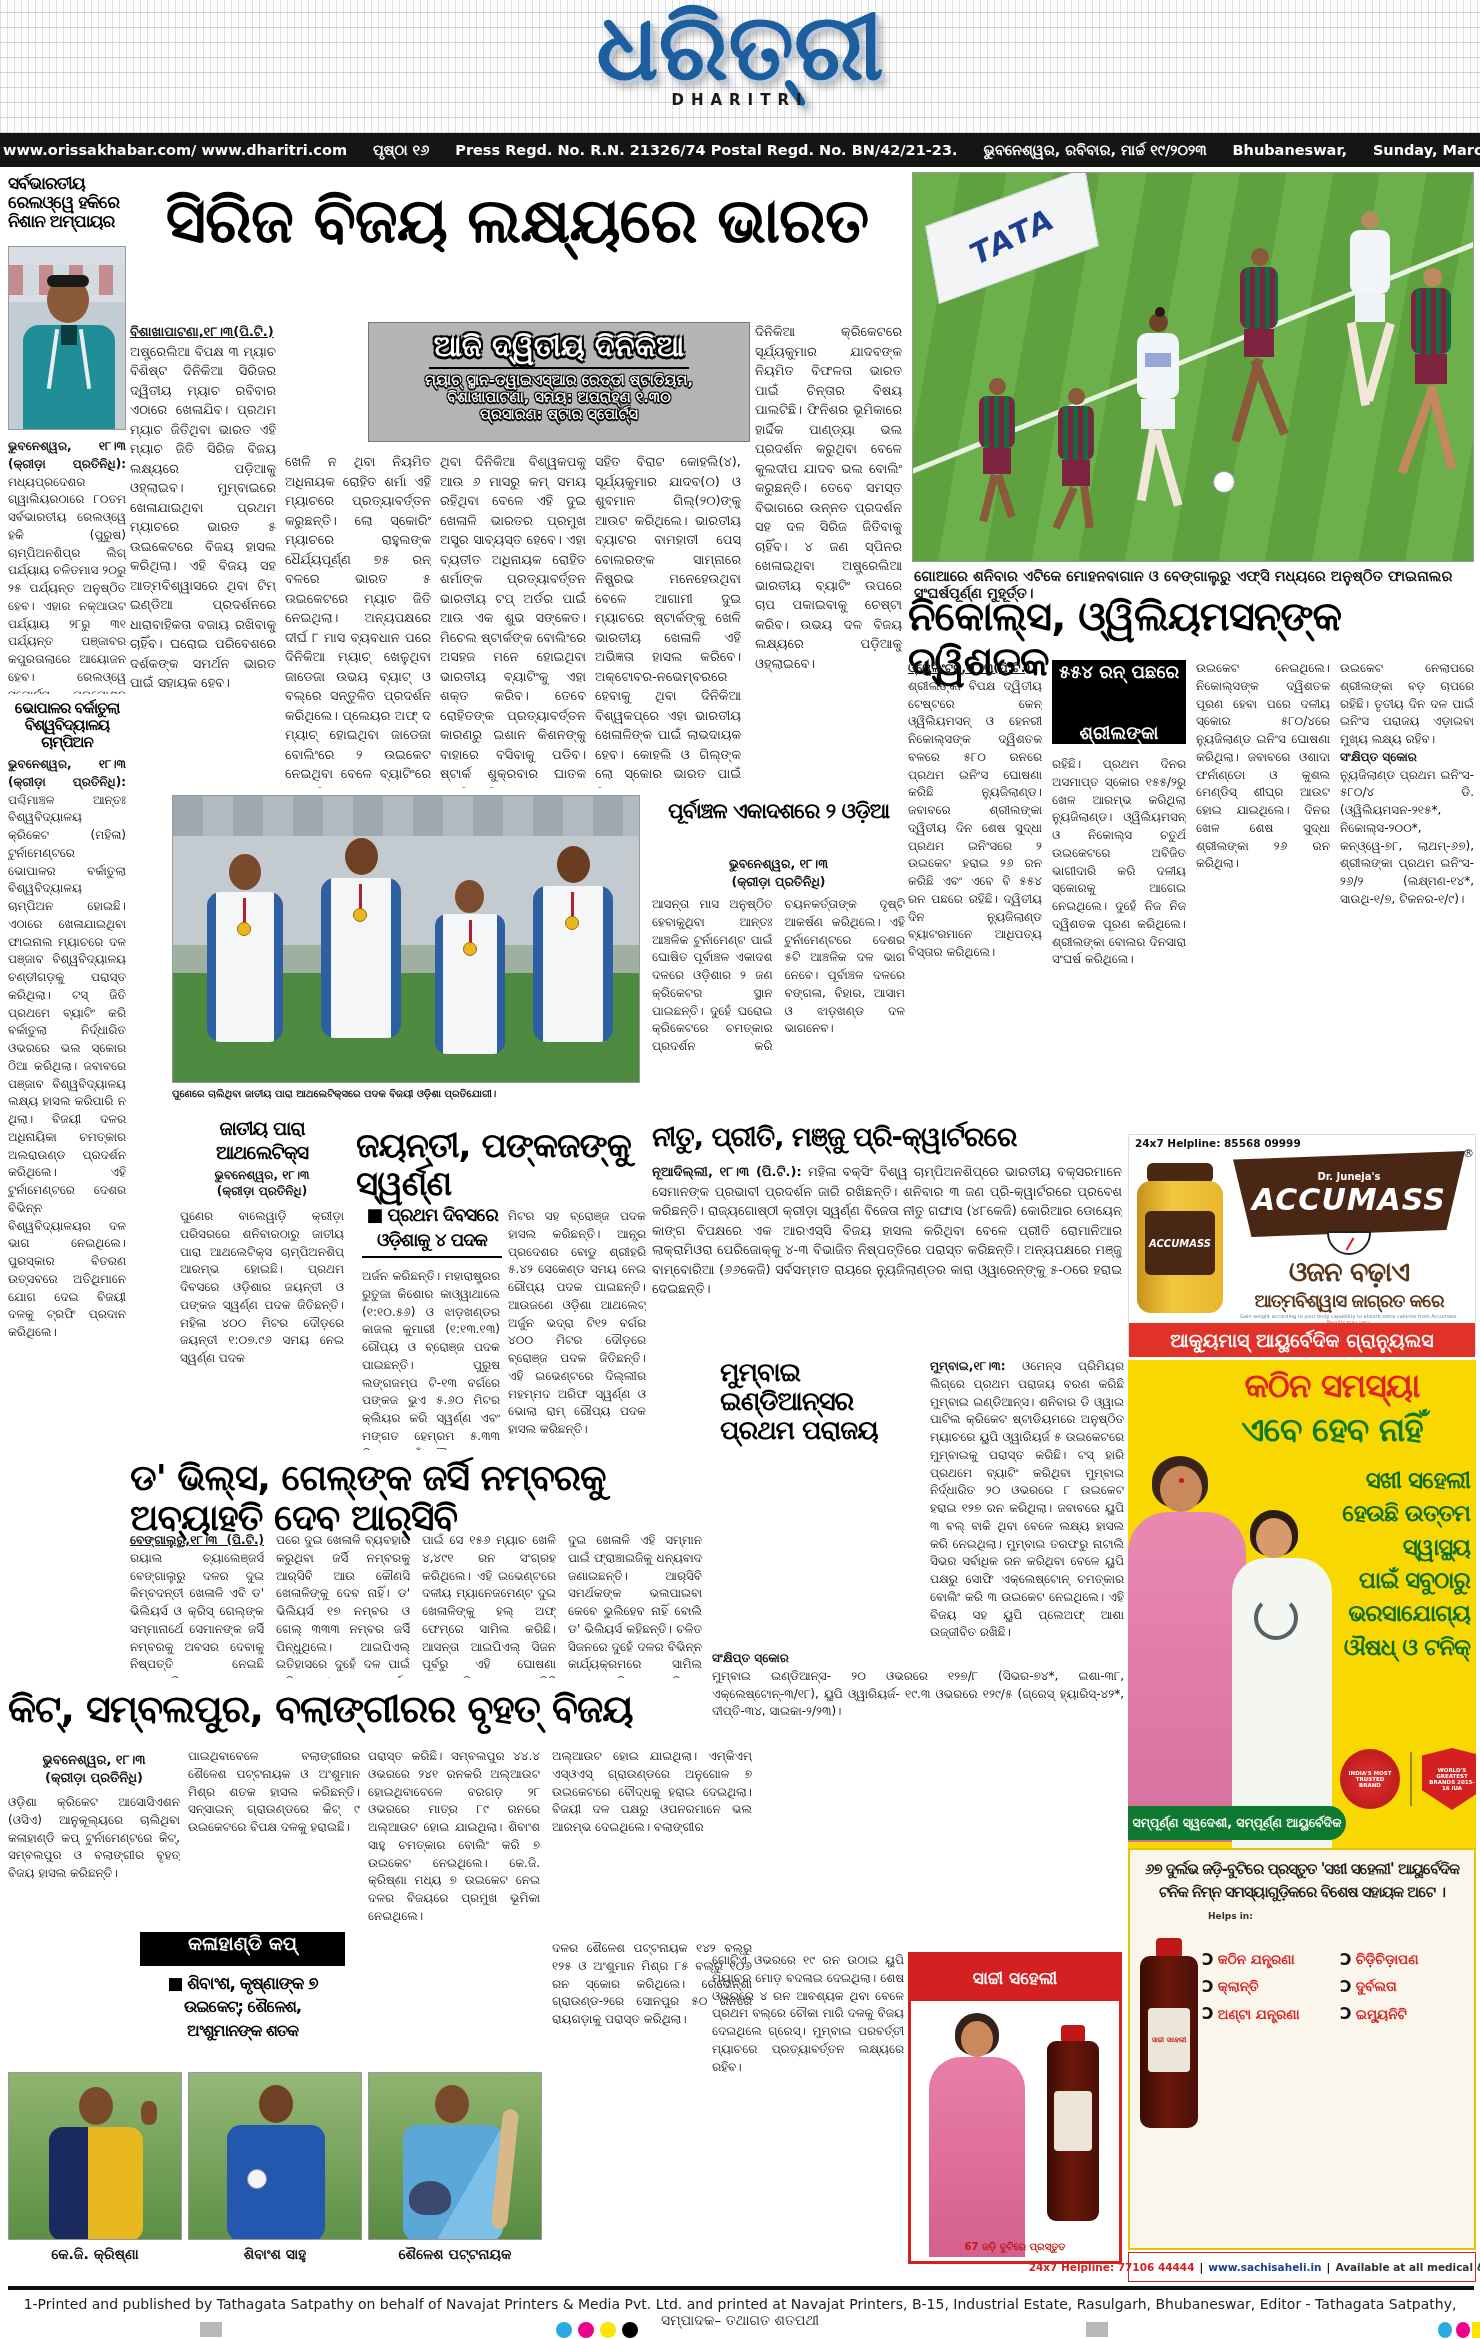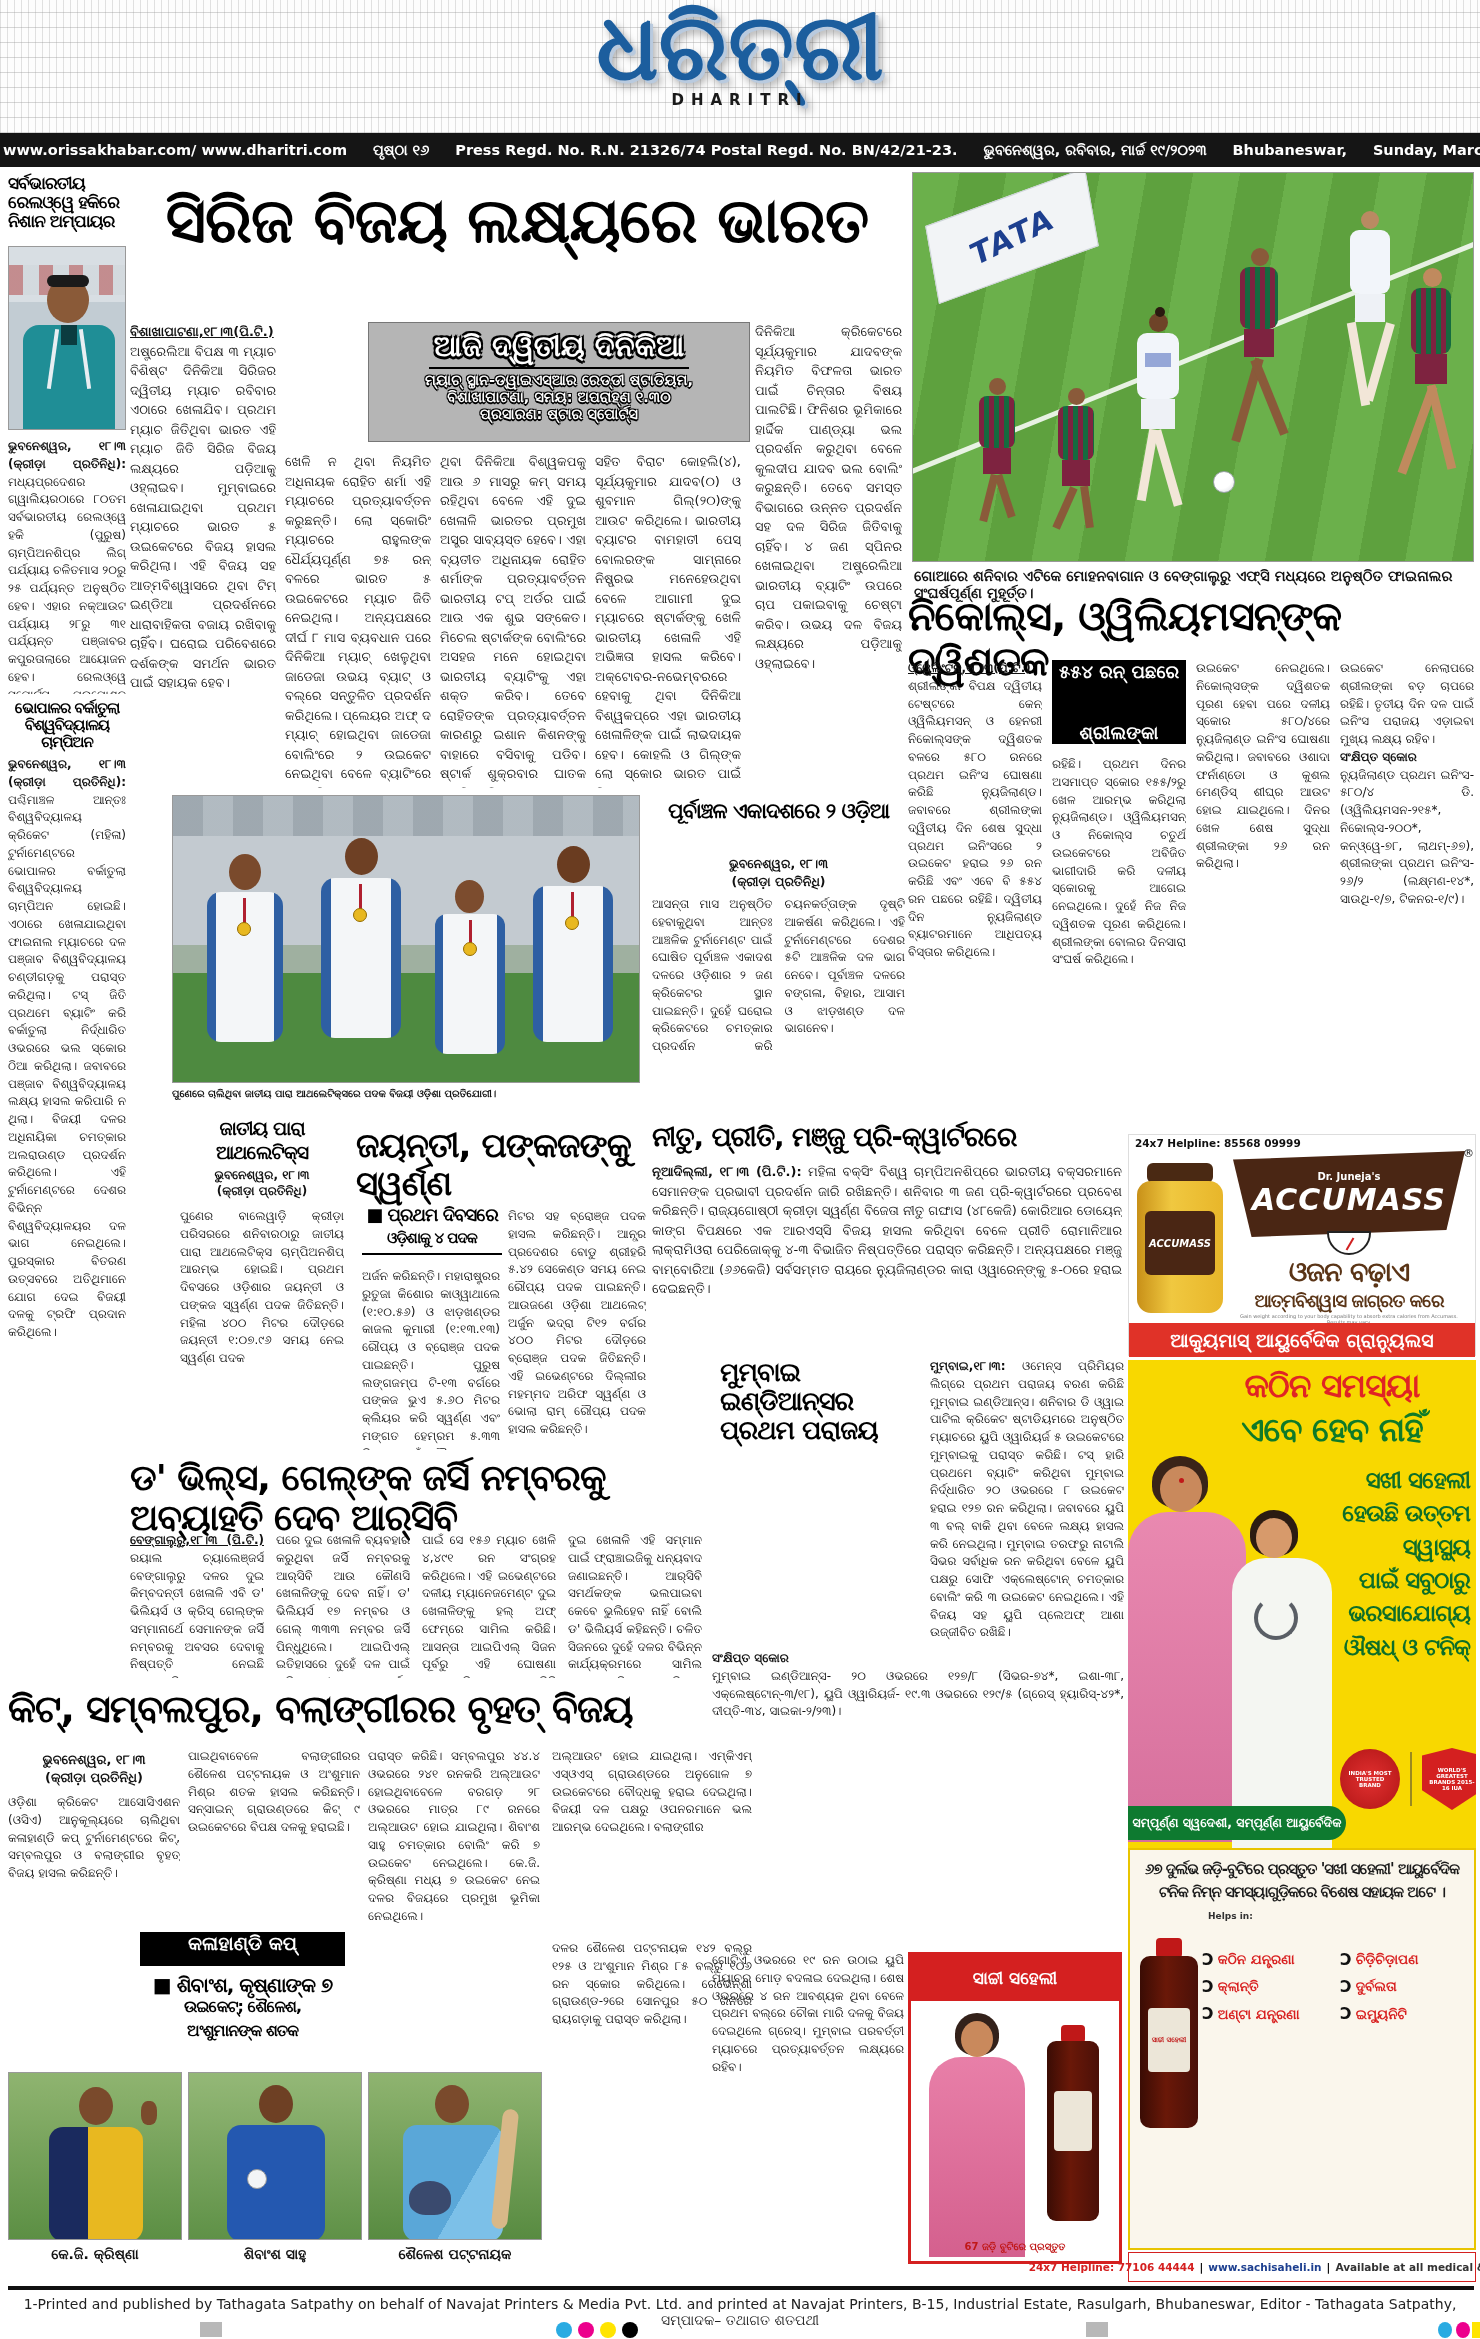--- a/index.html
+++ b/index.html
@@ -227,21 +227,21 @@
   <div class="abs dl center" style="left:652px;top:856px;width:253px;font-size:12.5px">ଭୁବନେଶ୍ୱର, ୧୮।୩</div>
   <div class="abs dl center" style="left:652px;top:874px;width:253px;font-size:12.5px">(କ୍ରୀଡ଼ା ପ୍ରତିନିଧି)</div>
   <div class="abs bt-sm" style="left:652px;top:896px;width:253px;height:186px;column-count:2;column-gap:12px">ଆସନ୍ତା ମାସ ଅନୁଷ୍ଠିତ ହେବାକୁଥିବା ଆନ୍ତଃ ଆଞ୍ଚଳିକ ଟୁର୍ନାମେଣ୍ଟ ପାଇଁ ଘୋଷିତ ପୂର୍ବାଞ୍ଚଳ ଏକାଦଶ ଦଳରେ ଓଡ଼ିଶାର ୨ ଜଣ କ୍ରିକେଟର ସ୍ଥାନ ପାଇଛନ୍ତି। ଦୁହେଁ ଘରୋଇ କ୍ରିକେଟରେ ଚମତ୍କାର ପ୍ରଦର୍ଶନ କରି ଚୟନକର୍ତ୍ତାଙ୍କ ଦୃଷ୍ଟି ଆକର୍ଷଣ କରିଥିଲେ। ଏହି ଟୁର୍ନାମେଣ୍ଟରେ ଦେଶର ୫ଟି ଆଞ୍ଚଳିକ ଦଳ ଭାଗ ନେବେ। ପୂର୍ବାଞ୍ଚଳ ଦଳରେ ବଙ୍ଗଳା, ବିହାର, ଆସାମ ଓ ଝାଡ଼ଖଣ୍ଡ ଦଳ ଭାଗନେବ।</div>
 
   <div class="abs hl center" style="left:180px;top:1118px;width:164px;font-size:19px">ଜାତୀୟ ପାରା</div>
   <div class="abs hl center" style="left:180px;top:1142px;width:164px;font-size:19px">ଆଥଲେଟିକ୍ସ</div>
   <div class="abs dl center" style="left:180px;top:1168px;width:164px;font-size:12px">ଭୁବନେଶ୍ୱର, ୧୮।୩</div>
   <div class="abs dl center" style="left:180px;top:1184px;width:164px;font-size:12px">(କ୍ରୀଡ଼ା ପ୍ରତିନିଧି)</div>
   <div class="abs hl" style="left:356px;top:1126px;width:292px;font-size:34px">ଜୟନ୍ତୀ, ପଙ୍କଜଙ୍କୁ ସ୍ୱର୍ଣ୍ଣ</div>
   <div class="abs hl center" style="left:362px;top:1205px;width:140px;font-size:18px">■ ପ୍ରଥମ ଦିବସରେ</div>
-  <div class="abs hl center" style="left:362px;top:1230px;width:140px;font-size:15px;border-bottom:2px solid #000;padding-bottom:6px">ଓଡ଼ିଶାକୁ ୪ ପଦକ</div>
+  <div class="abs hl center" style="left:362px;top:1230px;width:140px;font-size:18px;border-bottom:2px solid #000;padding-bottom:6px">ଓଡ଼ିଶାକୁ ୪ ପଦକ</div>
   <div class="abs bt-sm" style="left:180px;top:1208px;width:164px;height:242px">ପୁଣେର ବାଲେୱାଡ଼ି କ୍ରୀଡ଼ା ପରିସରରେ ଶନିବାରଠାରୁ ଜାତୀୟ ପାରା ଆଥଲେଟିକ୍ସ ଚାମ୍ପିଅନଶିପ୍ ଆରମ୍ଭ ହୋଇଛି। ପ୍ରଥମ ଦିବସରେ ଓଡ଼ିଶାର ଜୟନ୍ତୀ ଓ ପଙ୍କଜ ସ୍ୱର୍ଣ୍ଣ ପଦକ ଜିତିଛନ୍ତି। ମହିଳା ୪୦୦ ମିଟର ଦୌଡ଼ରେ ଜୟନ୍ତୀ ୧:୦୭.୯୬ ସମୟ ନେଇ ସ୍ୱର୍ଣ୍ଣ ପଦକ</div>
   <div class="abs bt-sm" style="left:362px;top:1268px;width:138px;height:182px">ଅର୍ଜନ କରିଛନ୍ତି। ମହାରାଷ୍ଟ୍ରର ରୁତୁଜା କିଶୋର କାଓ୍ୱାଥାଲେ (୧:୧୦.୫୬) ଓ ଝାଡ଼ଖଣ୍ଡର କାଜଲ କୁମାରୀ (୧:୧୩.୧୩) ରୌପ୍ୟ ଓ ବ୍ରୋଞ୍ଜ ପଦକ ପାଇଛନ୍ତି। ପୁରୁଷ ଲଙ୍ଗଜମ୍ପ ଟି-୧୩ ବର୍ଗରେ ପଙ୍କଜ ଭୁଏ ୫.୬୦ ମିଟର କ୍ଲିୟର କରି ସ୍ୱର୍ଣ୍ଣ ଏବଂ ମଙ୍ଗତ ହେମ୍ରମ ୫.୩୩ ମିଟର ଡେଇଁ ରୌପ୍ୟ ପଦକ ହାସଲ କରିଛନ୍ତି।</div>
   <div class="abs bt-sm" style="left:508px;top:1208px;width:138px;height:242px">ମିଟର ସହ ବ୍ରୋଞ୍ଜ ପଦକ ହାସଲ କରିଛନ୍ତି। ଆନ୍ଧ୍ର ପ୍ରଦେଶର ବୋଡୁ ଶ୍ରୀହରି ୫.୪୨ ସେକେଣ୍ଡ ସମୟ ନେଇ ରୌପ୍ୟ ପଦକ ପାଇଛନ୍ତି। ଆଉଜଣେ ଓଡ଼ିଶା ଆଥଲେଟ୍ ଅର୍ଜୁନ ଭଦ୍ରା ଟି୧୨ ବର୍ଗର ୪୦୦ ମିଟର ଦୌଡ଼ରେ ବ୍ରୋଞ୍ଜ ପଦକ ଜିତିଛନ୍ତି। ଏହି ଇଭେଣ୍ଟରେ ଦିଲ୍ଲୀର ମହମ୍ମଦ ଅରିଫ ସ୍ୱର୍ଣ୍ଣ ଓ ଭୋଲା ରାମ୍ ରୌପ୍ୟ ପଦକ ହାସଲ କରିଛନ୍ତି।</div>
 
   <div class="abs hl" style="left:652px;top:1122px;width:470px;font-size:27px">ନୀତୁ, ପ୍ରୀତି, ମଞ୍ଜୁ ପ୍ରି-କ୍ୱାର୍ଟରରେ</div>
   <div class="abs bt" style="left:652px;top:1162px;width:470px;height:190px">
     <span class="dl">ନୂଆଦିଲ୍ଲୀ, ୧୮।୩ (ପି.ଟି.):</span>
     <span>ମହିଳା ବକ୍ସିଂ ବିଶ୍ୱ ଚାମ୍ପିଅନଶିପ୍‌ରେ ଭାରତୀୟ ବକ୍ସରମାନେ ସେମାନଙ୍କ ପ୍ରଭାବୀ ପ୍ରଦର୍ଶନ ଜାରି ରଖିଛନ୍ତି। ଶନିବାର ୩ ଜଣ ପ୍ରି-କ୍ୱାର୍ଟରରେ ପ୍ରବେଶ କରିଛନ୍ତି। ରାଜ୍ୟଗୋଷ୍ଠୀ କ୍ରୀଡ଼ା ସ୍ୱର୍ଣ୍ଣ ବିଜେତା ନୀତୁ ଗଙ୍ଘାସ (୪୮କେଜି) କୋରିଆର ଡୋୟେନ୍ କାଙ୍ଗ ବିପକ୍ଷରେ ଏକ ଆରଏସ୍‌ସି ବିଜୟ ହାସଲ କରିଥିବା ବେଳେ ପ୍ରୀତି ରୋମାନିଆର ଲାକ୍ରାମିଓରା ପେରିଜୋକ୍‌କୁ ୪-୩ ବିଭାଜିତ ନିଷ୍ପତ୍ତିରେ ପରାସ୍ତ କରିଛନ୍ତି। ଅନ୍ୟପକ୍ଷରେ ମଞ୍ଜୁ ବାମ୍ବୋରିଆ (୬୬କେଜି) ସର୍ବସମ୍ମତ ରାୟରେ ନ୍ୟୁଜିଲାଣ୍ଡର କାରା ଓ୍ୱାରେନ୍‌ଙ୍କୁ ୫-୦ରେ ହରାଇ ଦେଇଛନ୍ତି।</span>
   </div>
 
@@ -271,21 +271,21 @@
   <div class="abs bt-sm" style="left:568px;top:1532px;width:134px;height:146px">ଦୁଇ ଖେଳାଳି ଏହି ସମ୍ମାନ ପାଇଁ ଫ୍ରାଞ୍ଚାଇଜିକୁ ଧନ୍ୟବାଦ ଜଣାଇଛନ୍ତି। ଆର୍‌ସିବି ସମର୍ଥକଙ୍କ ଭଲପାଇବା କେବେ ଭୁଲିହେବ ନାହିଁ ବୋଲି ଡ' ଭିଲିୟର୍ସ କହିଛନ୍ତି। ଚଳିତ ସିଜନରେ ଦୁହେଁ ଦଳର ବିଭିନ୍ନ କାର୍ଯ୍ୟକ୍ରମରେ ସାମିଲ ହେବେ ବୋଲି ଜଣାଯାଇଛି।</div>
 
   <div class="abs hl" style="left:8px;top:1688px;width:752px;font-size:38px">କିଟ୍, ସମ୍ବଲପୁର, ବଲାଙ୍ଗୀରର ବୃହତ୍ ବିଜୟ</div>
   <div class="abs dl center" style="left:8px;top:1752px;width:172px;font-size:13px">ଭୁବନେଶ୍ୱର, ୧୮।୩</div>
   <div class="abs dl center" style="left:8px;top:1770px;width:172px;font-size:13px">(କ୍ରୀଡ଼ା ପ୍ରତିନିଧି)</div>
   <div class="abs bt-sm" style="left:8px;top:1794px;width:172px;height:134px">ଓଡ଼ିଶା କ୍ରିକେଟ ଆସୋସିଏଶନ (ଓସିଏ) ଆନୁକୂଲ୍ୟରେ ଚାଲିଥିବା କଳାହାଣ୍ଡି କପ୍ ଟୁର୍ନାମେଣ୍ଟରେ କିଟ୍, ସମ୍ବଲପୁର ଓ ବଲାଙ୍ଗୀର ବୃହତ୍ ବିଜୟ ହାସଲ କରିଛନ୍ତି।</div>
   <div class="abs bt-sm" style="left:188px;top:1748px;width:172px;height:180px">ପାଇଥିବାବେଳେ ବଲାଙ୍ଗୀରର ଶୈଳେଶ ପଟ୍ଟନାୟକ ଓ ଅଂଶୁମାନ ମିଶ୍ର ଶତକ ହାସଲ କରିଛନ୍ତି। ସନ୍‌ସାଇନ୍ ଗ୍ରାଉଣ୍ଡରେ କିଟ୍ ୯ ଉଇକେଟରେ ବିପକ୍ଷ ଦଳକୁ ହରାଇଛି।</div>
   <div class="abs blackbox" style="left:140px;top:1932px;width:205px;height:34px;font-size:19px">
     <span>କଳାହାଣ୍ଡି କପ୍</span>
   </div>
-  <div class="abs hl center" style="left:140px;top:1974px;width:205px;font-size:20px">■ ଶିବାଂଶ, କୃଷ୍ଣାଙ୍କ ୭</div>
+  <div class="abs hl center" style="left:140px;top:1974px;width:205px;font-size:17px">■ ଶିବାଂଶ, କୃଷ୍ଣାଙ୍କ ୭</div>
   <div class="abs hl center" style="left:140px;top:1998px;width:205px;font-size:16px">ଉଇକେଟ୍; ଶୈଳେଶ,</div>
   <div class="abs hl center" style="left:140px;top:2022px;width:205px;font-size:16px">ଅଂଶୁମାନଙ୍କ ଶତକ</div>
   <div class="abs bt-sm" style="left:368px;top:1748px;width:172px;height:312px">ପରାସ୍ତ କରିଛି। ସମ୍ବଲପୁର ୪୪.୪ ଓଭରରେ ୨୪୧ ରନକରି ଅଲ୍‌ଆଉଟ ହୋଇଥିବାବେଳେ ବରଗଡ଼ ୨୮ ଓଭରରେ ମାତ୍ର ୮୯ ରନରେ ଅଲ୍‌ଆଉଟ ହୋଇ ଯାଇଥିଲା। ଶିବାଂଶ ସାହୁ ଚମତ୍କାର ବୋଲିଂ କରି ୭ ଉଇକେଟ ନେଇଥିଲେ। କେ.ଜି. କ୍ରିଷ୍ଣା ମଧ୍ୟ ୭ ଉଇକେଟ ନେଇ ଦଳର ବିଜୟରେ ପ୍ରମୁଖ ଭୂମିକା ନେଇଥିଲେ।</div>
   <div class="abs bt-sm" style="left:552px;top:1748px;width:200px;height:180px">ଅଲ୍‌ଆଉଟ ହୋଇ ଯାଇଥିଲା। ଏମ୍‌କିଏମ୍ ଏସ୍‌ଓଏସ୍ ଗ୍ରାଉଣ୍ଡରେ ଅନୁଗୋଳ ୭ ଉଇକେଟରେ ବୌଦ୍ଧକୁ ହରାଇ ଦେଇଥିଲା। ବିଜୟୀ ଦଳ ପକ୍ଷରୁ ଓପନରମାନେ ଭଲ ଆରମ୍ଭ ଦେଇଥିଲେ। ବଲାଙ୍ଗୀର</div>
   <div class="abs bt-sm" style="left:552px;top:1940px;width:200px;height:322px">ଦଳର ଶୈଳେଶ ପଟ୍ଟନାୟକ ୧୪୨ ବଲ୍‌ରୁ ୧୨୫ ଓ ଅଂଶୁମାନ ମିଶ୍ର ୮୫ ବଲ୍‌ରୁ ୧୦୬ ରନ ସ୍କୋର କରିଥିଲେ। ରେଭେନ୍ଶା ଗ୍ରାଉଣ୍ଡ-୨ରେ ସୋନପୁର ୫୦ ରନରେ ରାୟଗଡ଼ାକୁ ପରାସ୍ତ କରିଥିଲା।</div>
 
   <div class="abs photo" style="left:8px;top:2072px;width:174px;height:168px;background:linear-gradient(#8fb470,#5c8f44)">
     <div class="head" style="left:70px;top:14px;width:34px;height:38px;background:#7a4a2c"></div>
     <div class="abs" style="left:40px;top:54px;width:94px;height:114px;border-radius:14px;background:linear-gradient(90deg,#1a2a5e 0 42%,#e8b820 42% 100%)"></div>
     <div class="abs" style="left:132px;top:28px;width:16px;height:24px;border-radius:40%;background:#7a4a2c"></div>

